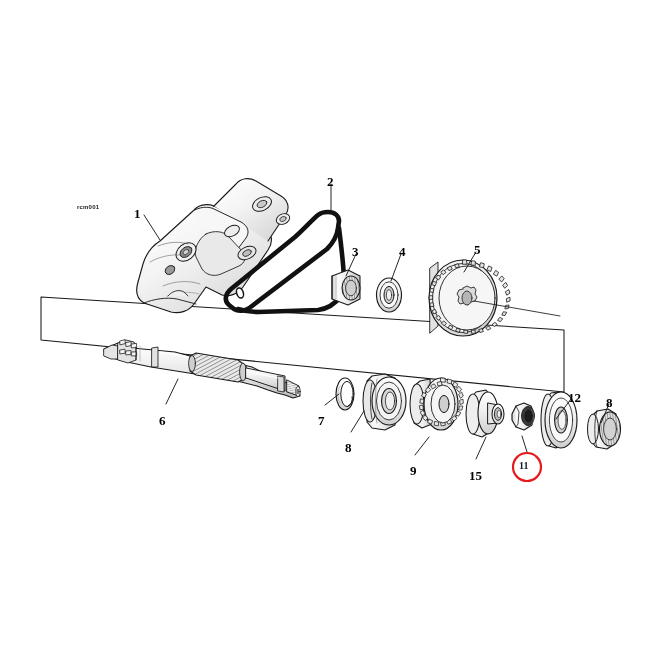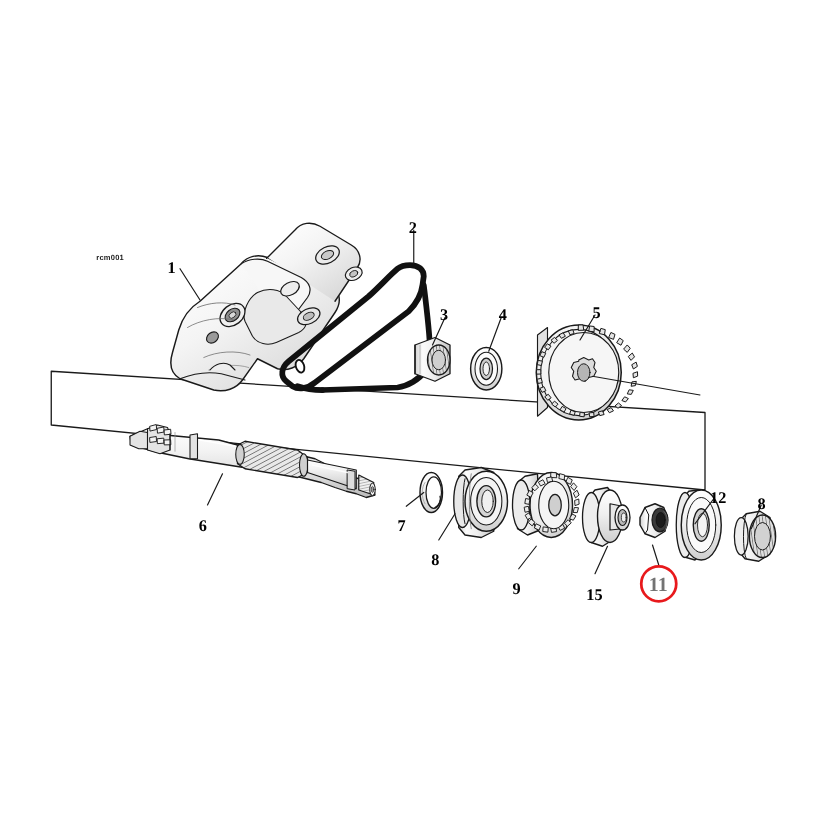--- a/index.html
+++ b/index.html
@@ -20,22 +20,22 @@
     position:absolute;
     font-family:"Liberation Serif", serif;
     font-weight:bold;
     font-size:13px;
     color:#000000;
     line-height:1;
     user-select:none;
     white-space:nowrap;
   }
   .callout.hl{
-    color:#737373;
-    font-size:16px;
+    color:#0f172a;
+    font-size:10px;
   }
   .wm{
     position:absolute;
     font-family:"Liberation Sans", sans-serif;
     font-size:6px;
     font-weight:bold;
     letter-spacing:0.2px;
     color:#1a1a1a;
     user-select:none;
     white-space:nowrap;

